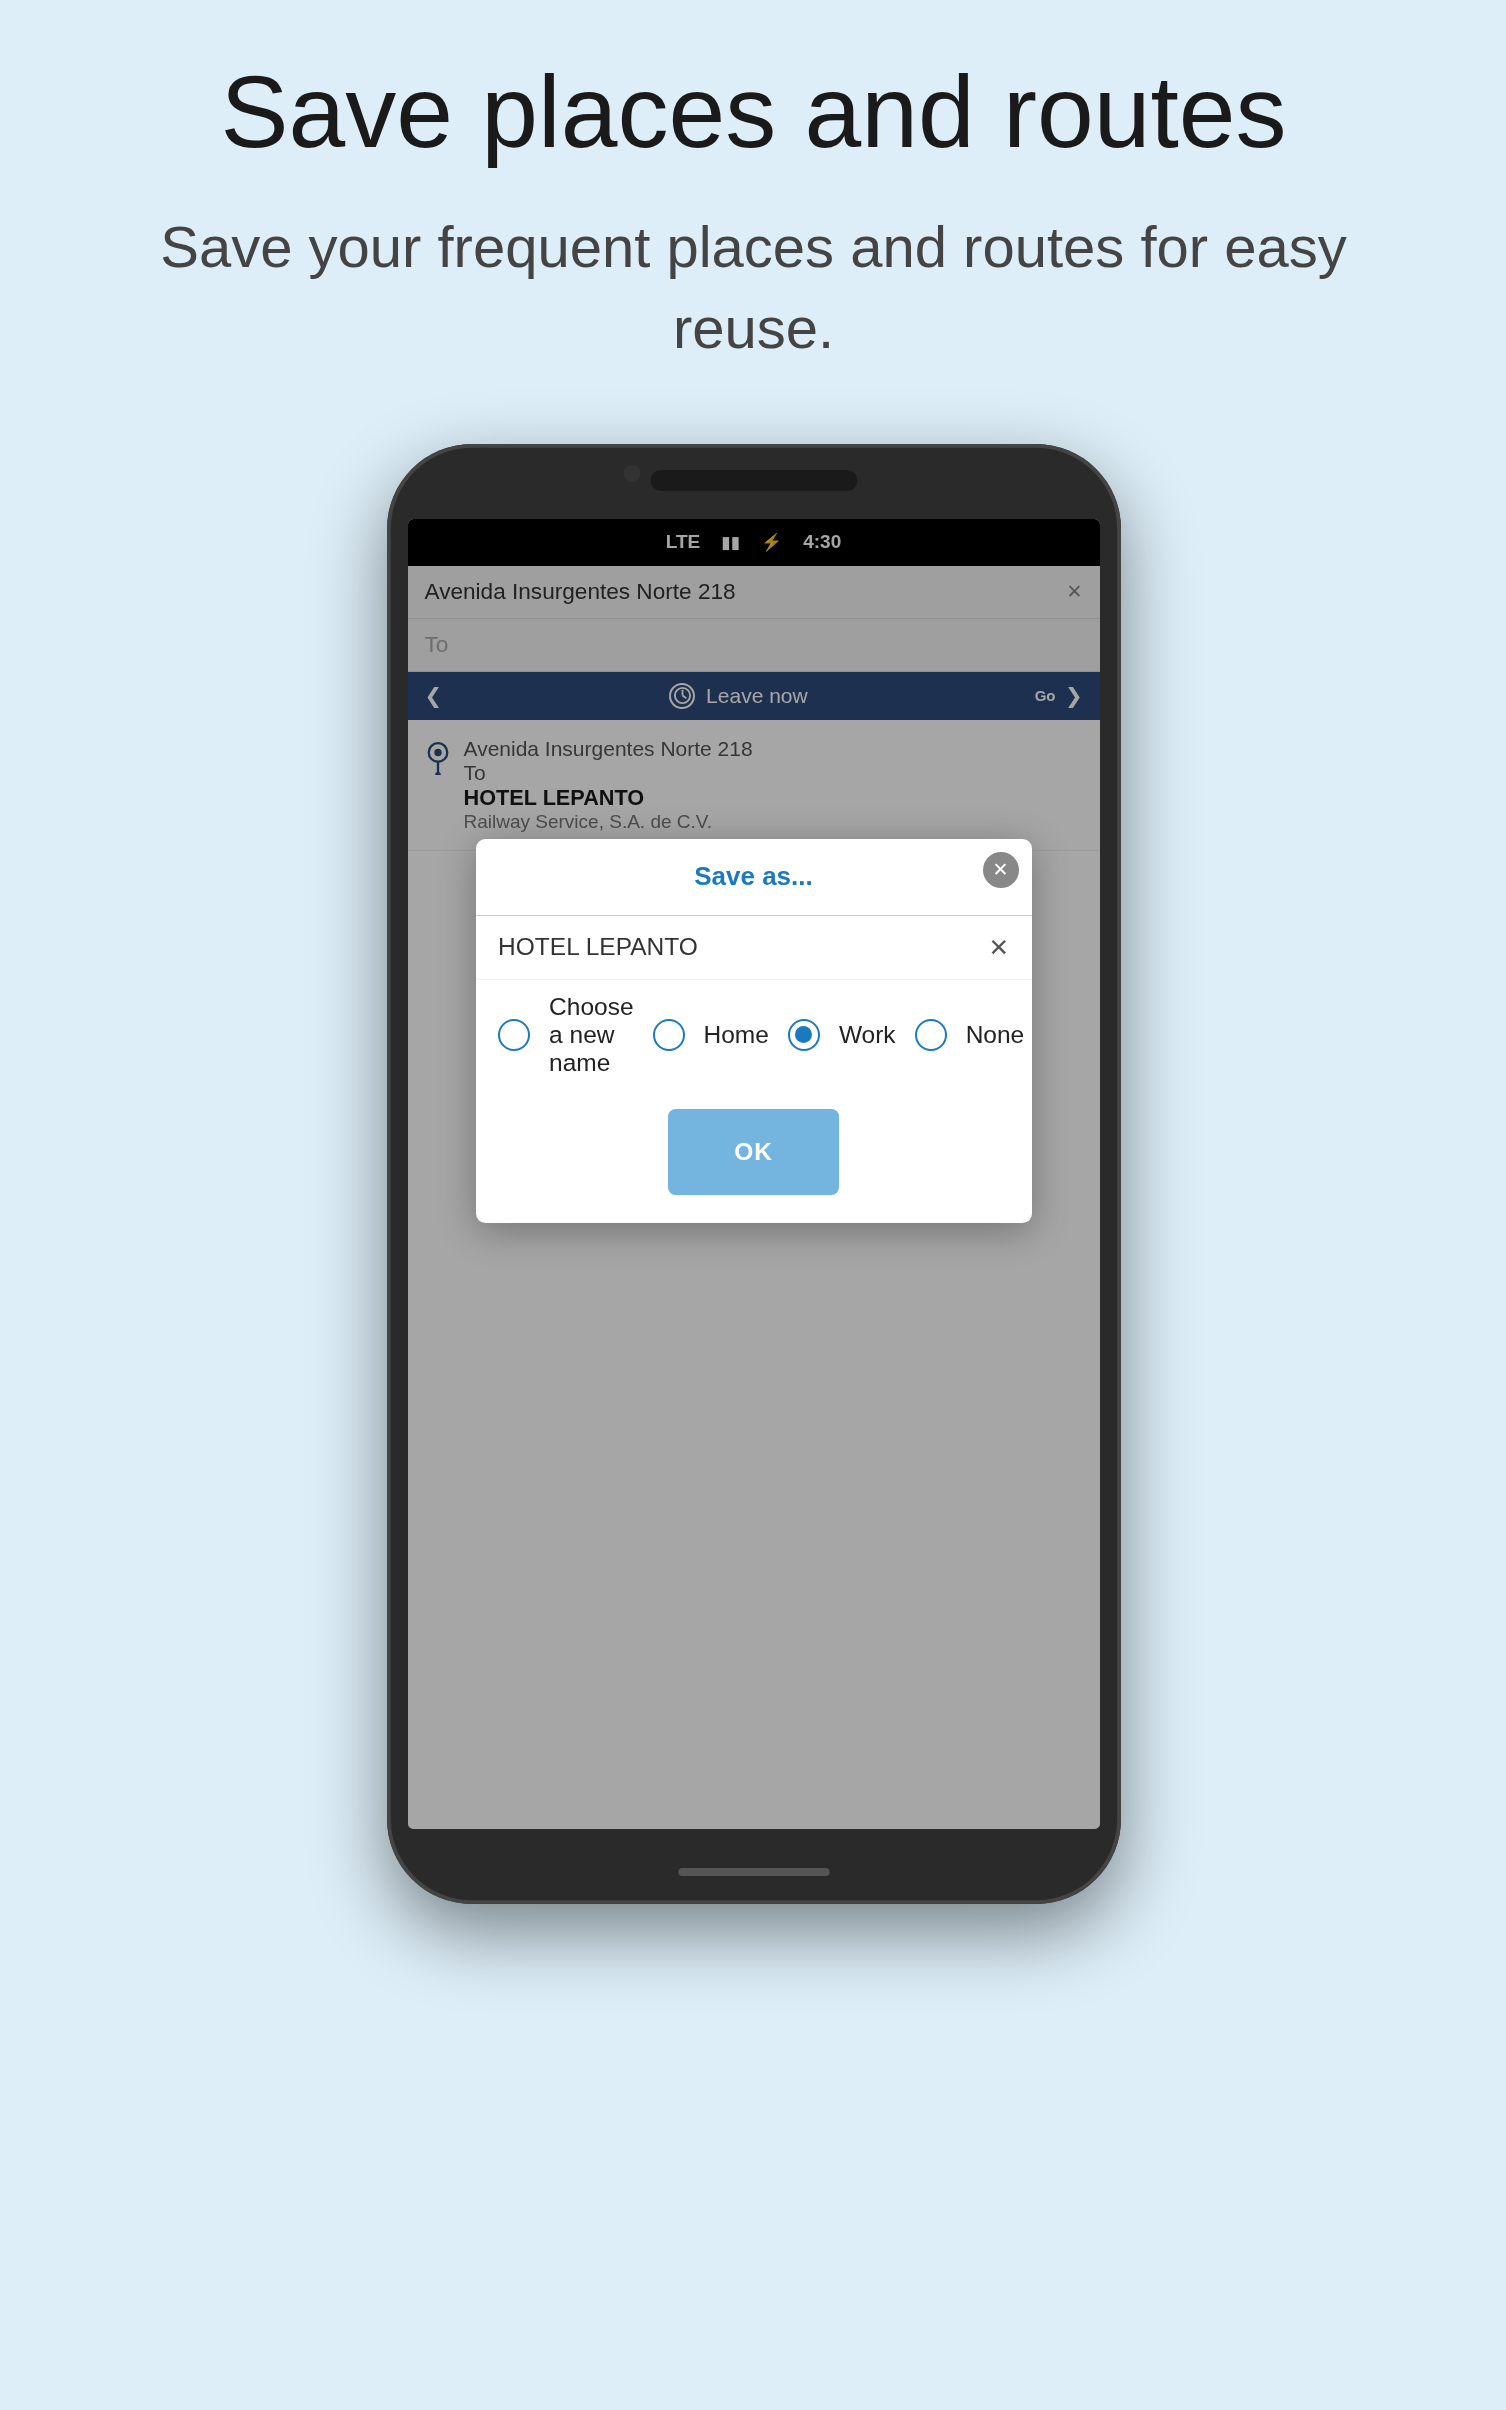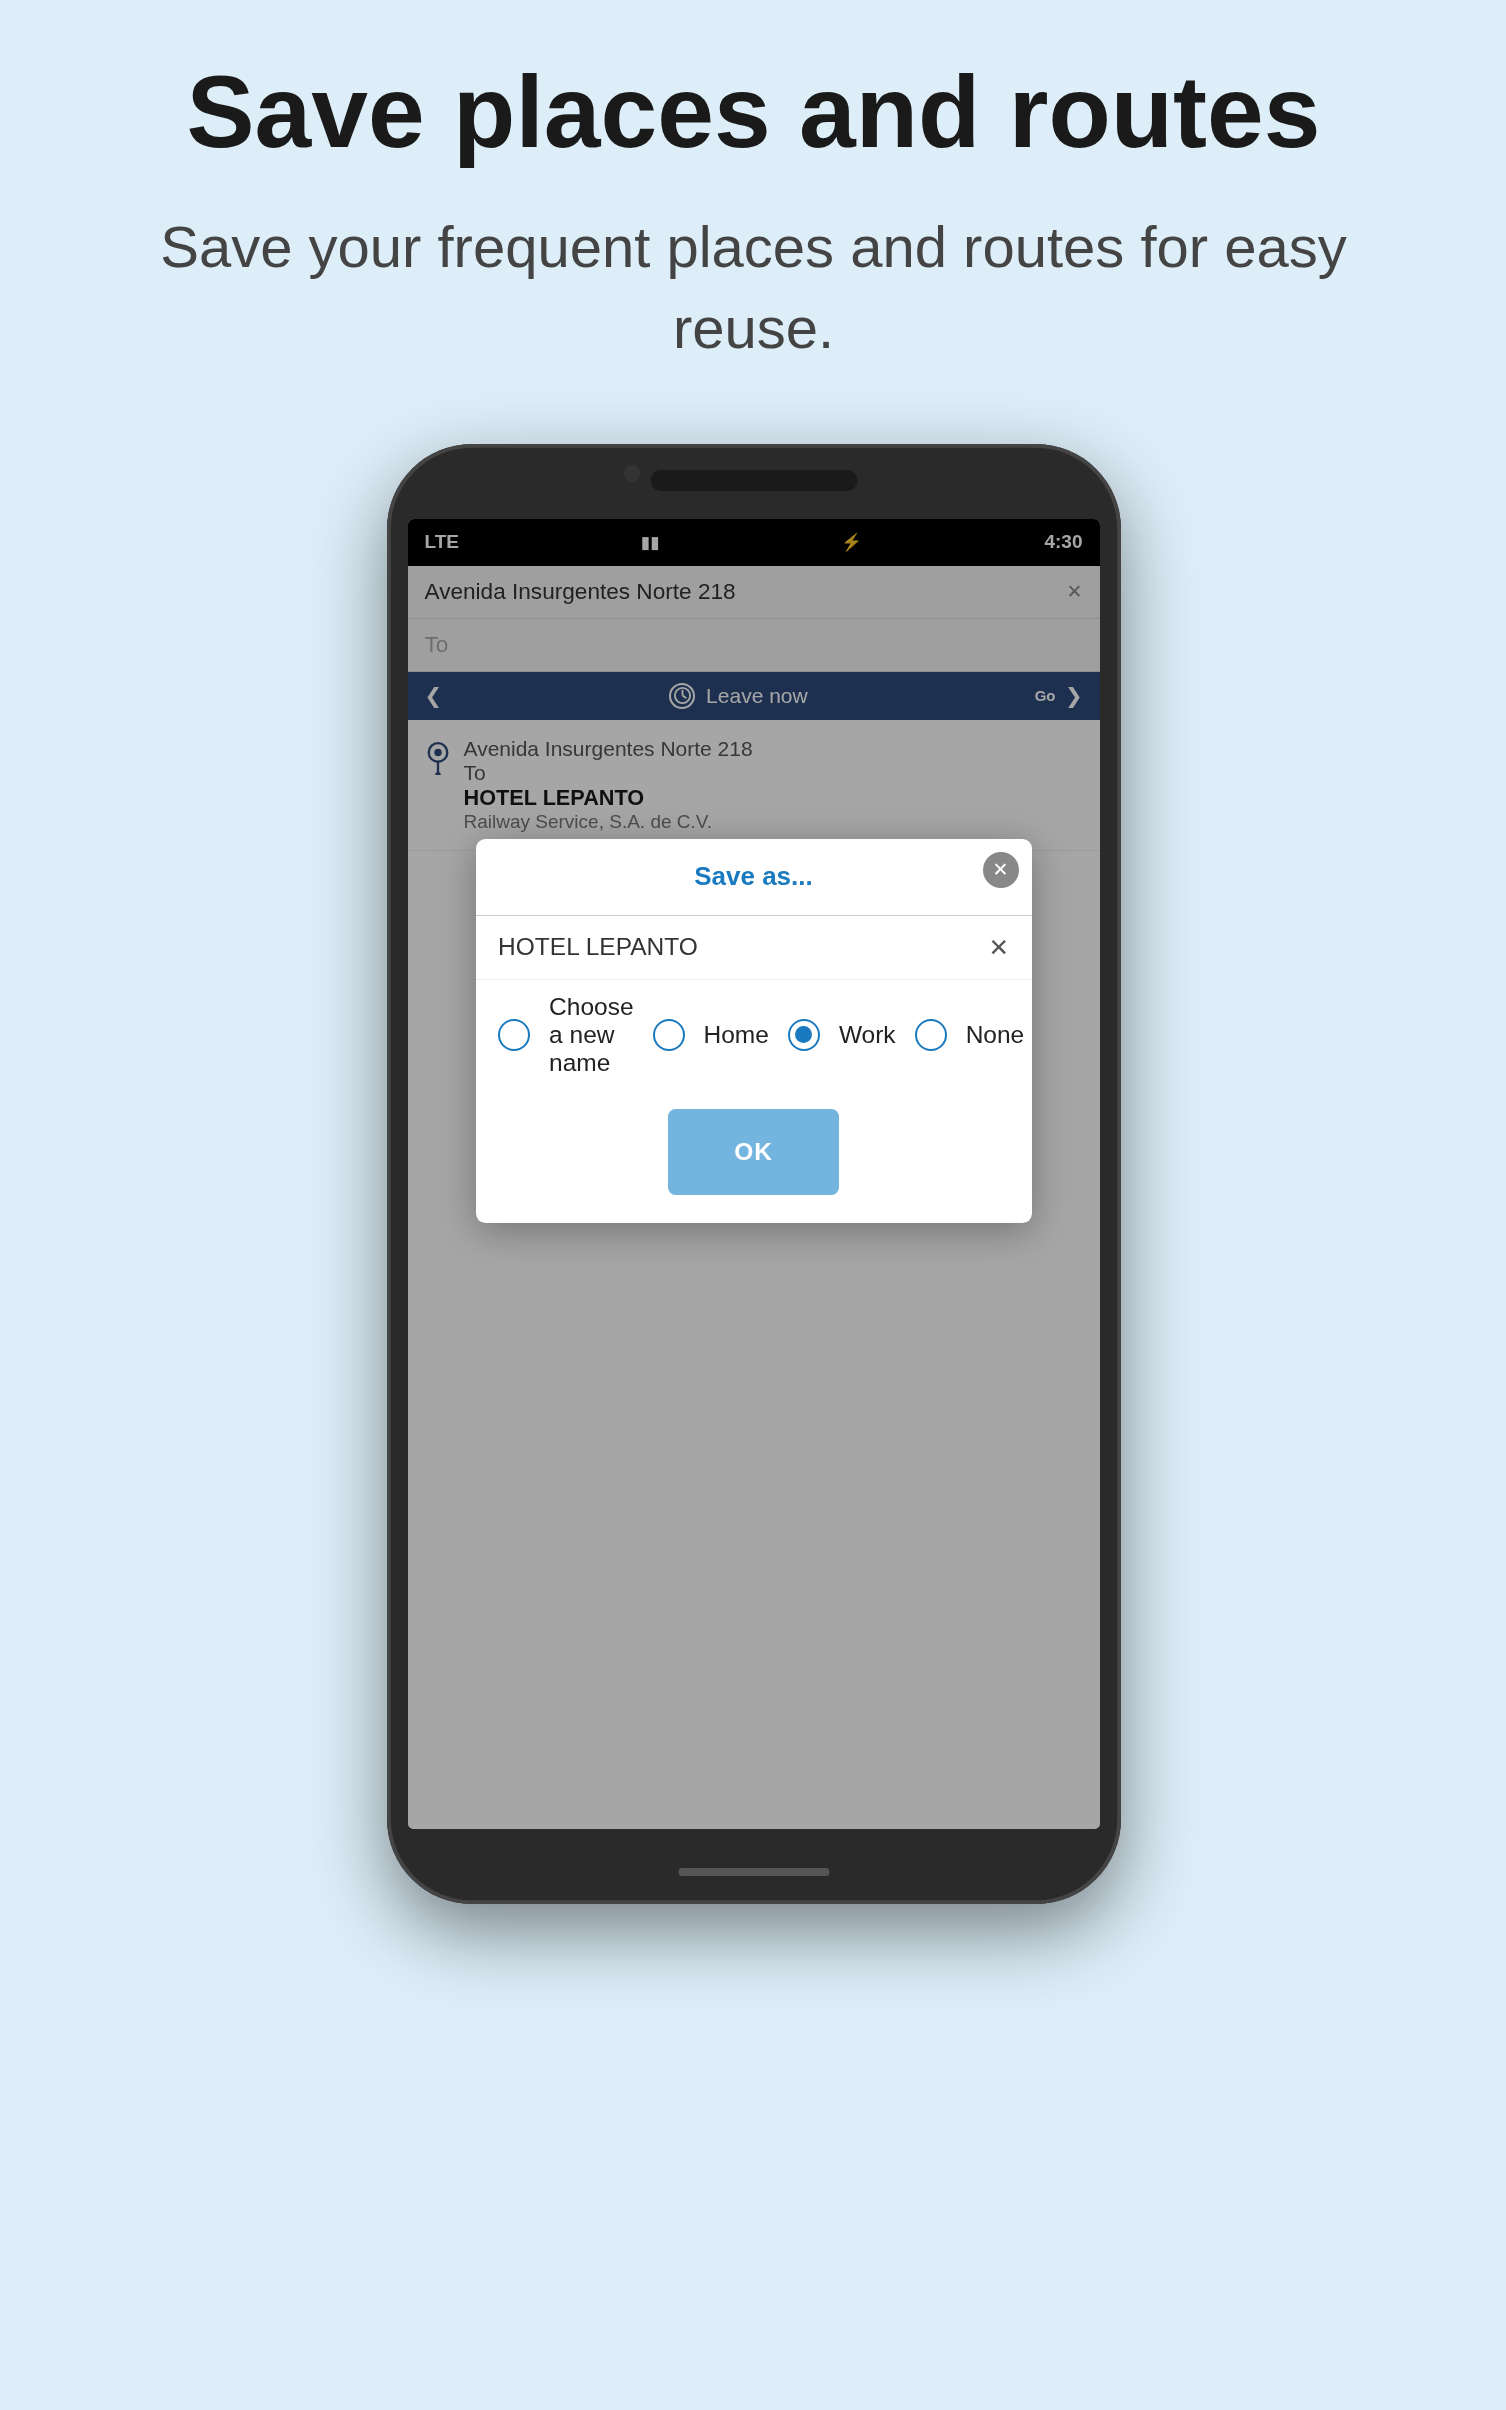--- a/index.html
+++ b/index.html
@@ -10,21 +10,21 @@
       background-color: #ddeef8;
       font-family: 'Segoe UI', Arial, sans-serif;
       display: flex;
       flex-direction: column;
       align-items: center;
       overflow: hidden;
     }
 
     .page-title {
       font-size: 102px;
-      font-weight: 700;
+      font-weight: 400;
       color: #1a1a1a;
       text-align: center;
       margin-top: 56px;
       line-height: 1.1;
       padding: 0 75px;
     }
 
     .page-subtitle {
       font-size: 58px;
       color: #444;
@@ -86,21 +86,21 @@
       overflow: hidden;
       border-radius: 5.6px;
     }
 
     
     .status-bar {
       background: #000;
       height: 47px;
       display: flex;
       align-items: center;
-      justify-content: space-between;
+      justify-content: center;
       padding: 0 17px;
       gap: 21px;
     }
 
     .status-bar-text {
       color: #fff;
       font-size: 19px;
       font-weight: 600;
     }
 

